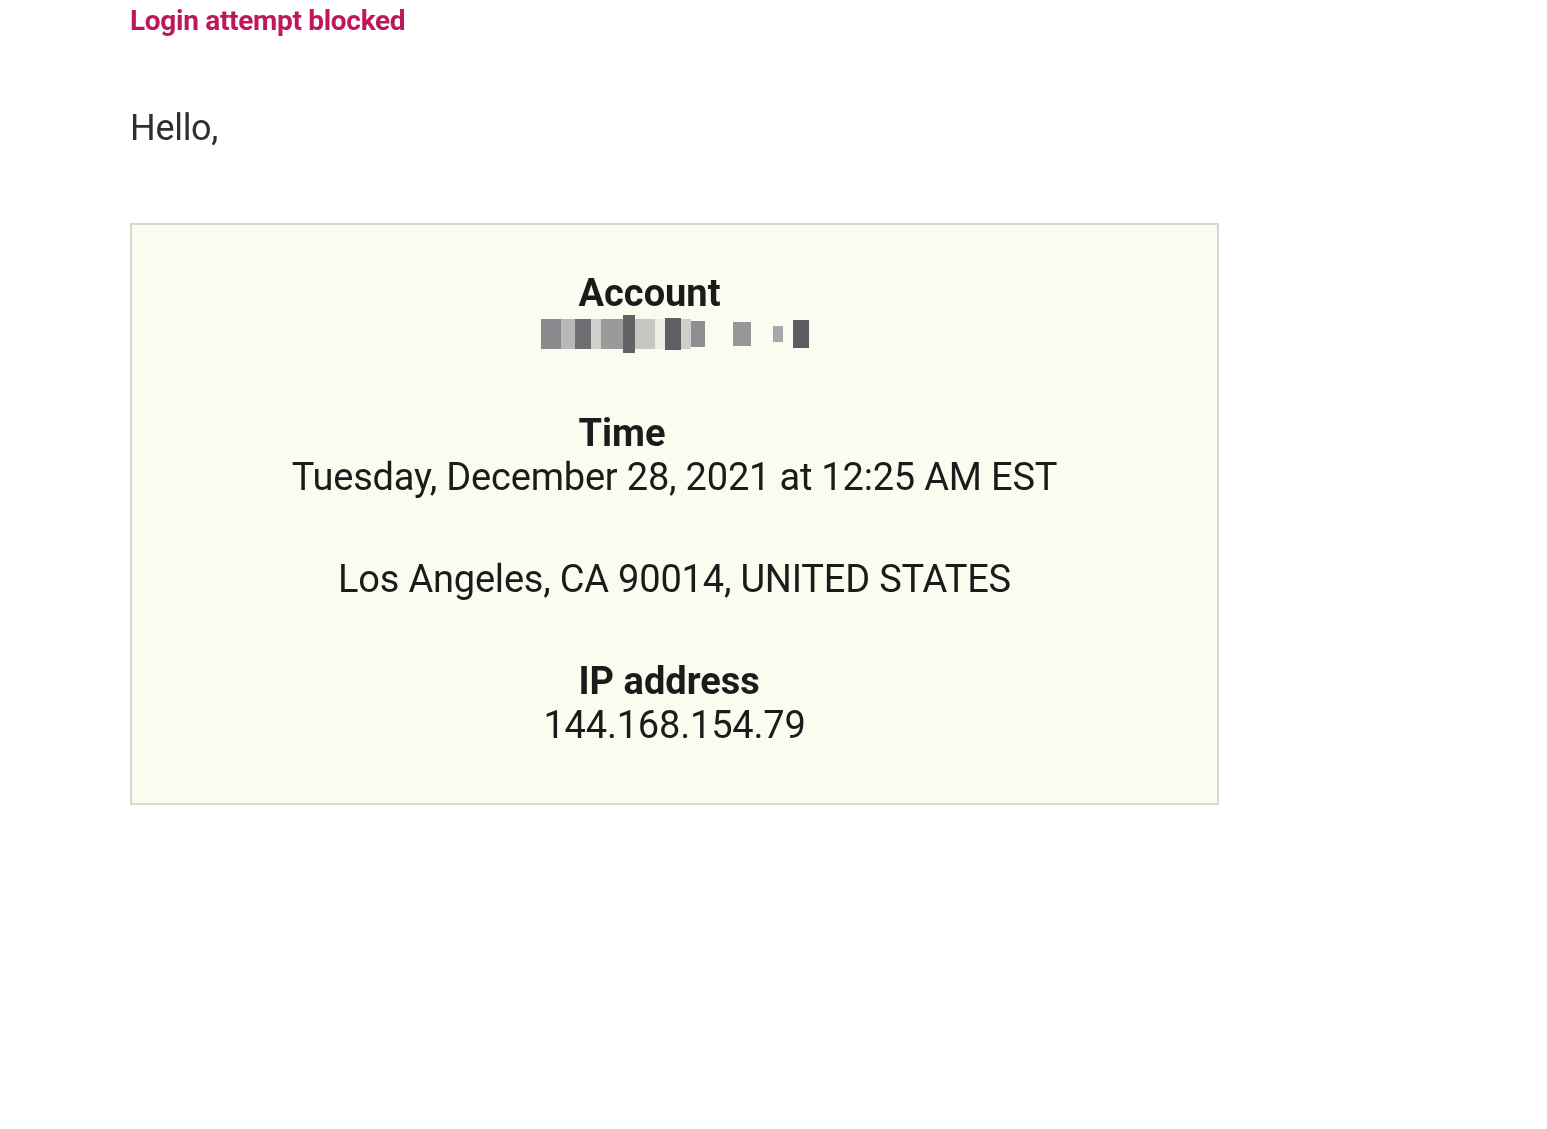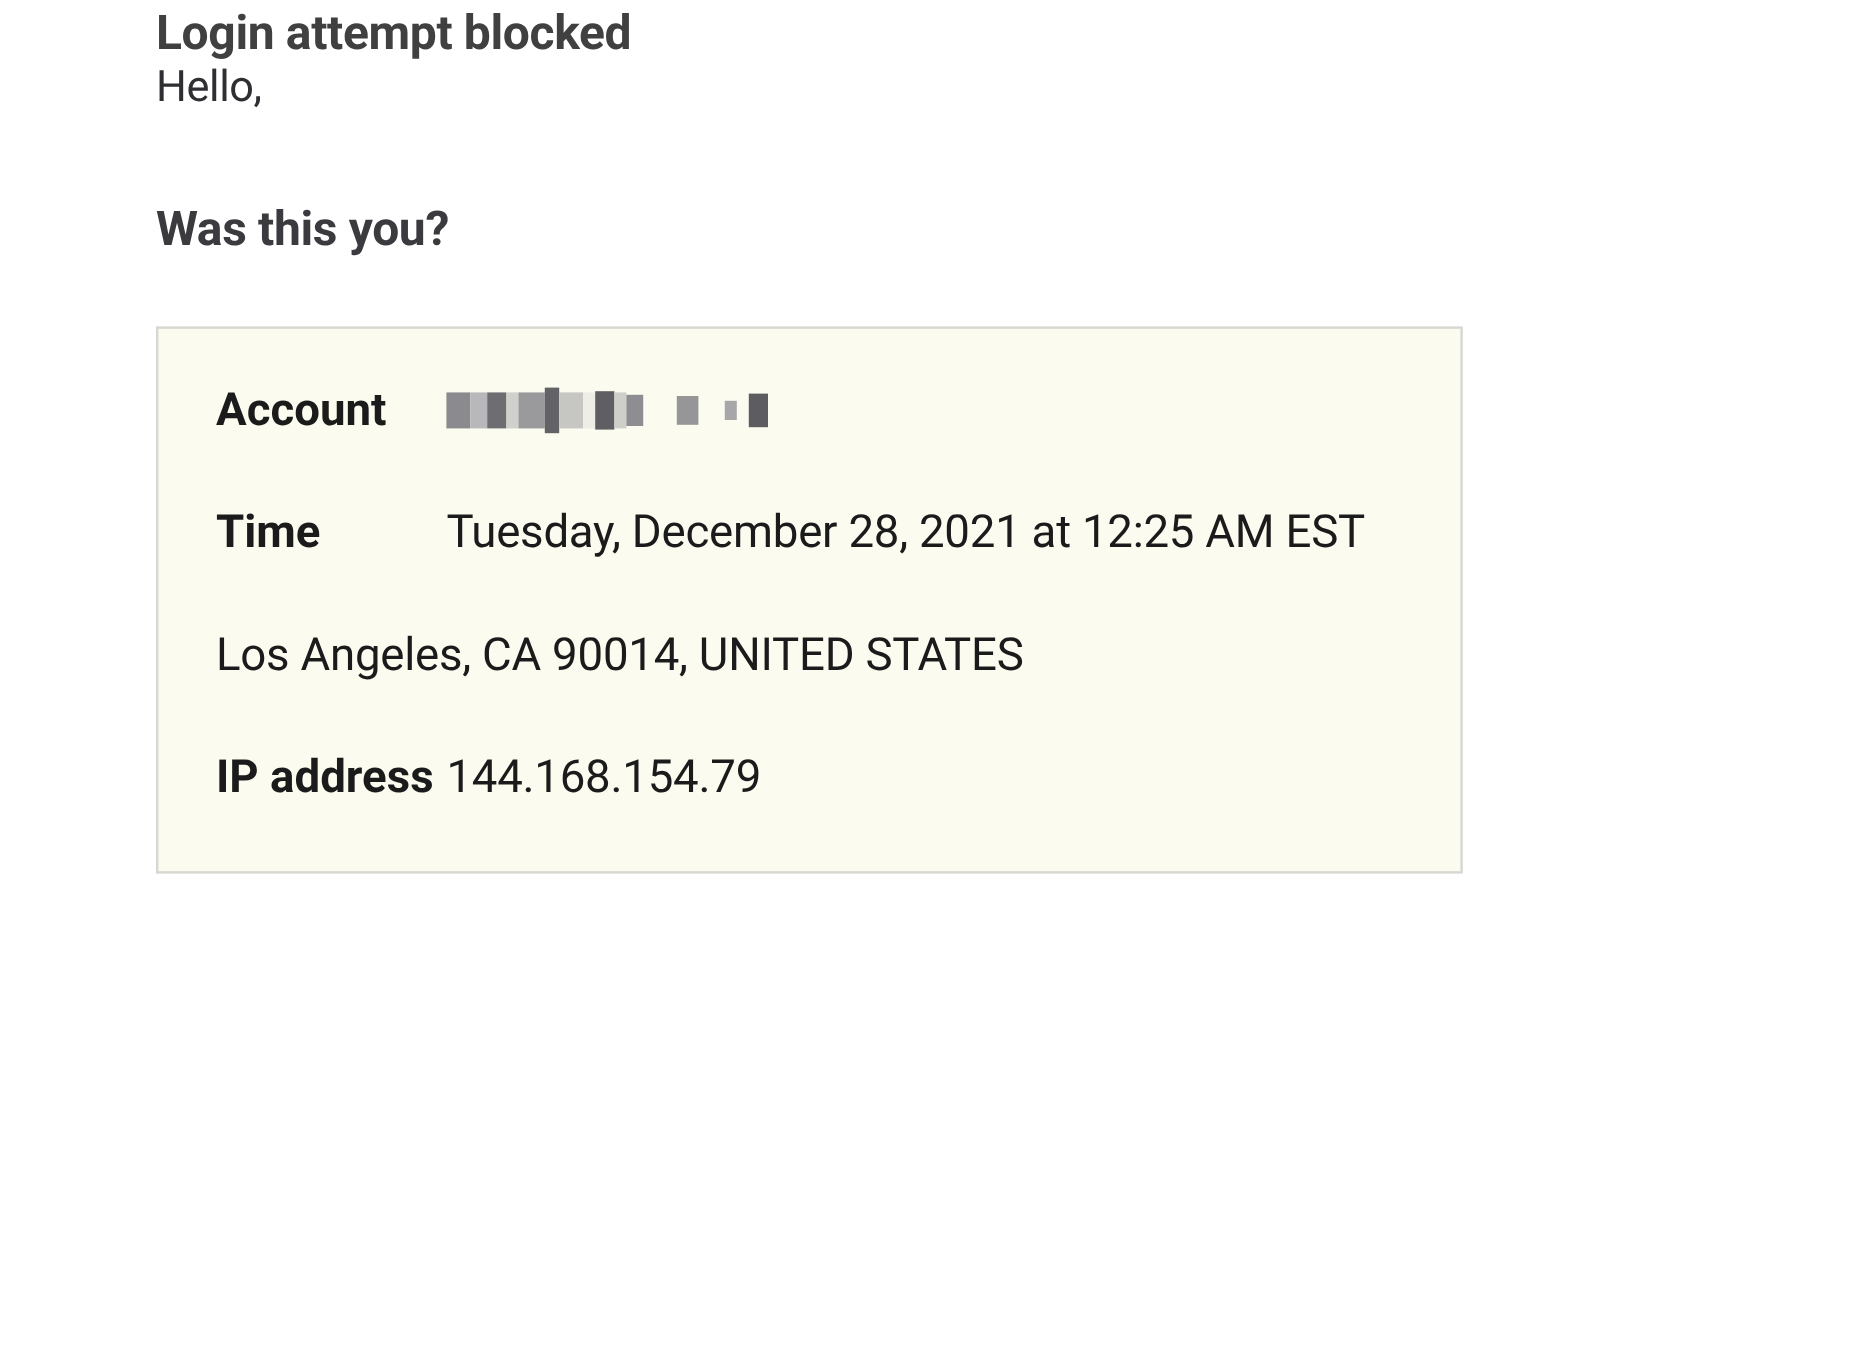--- a/index.html
+++ b/index.html
@@ -12,25 +12,26 @@
       background: #ffffff;
       width: 1547px;
       height: 1129px;
       padding: 0;
     }
     .container {
       padding-left: 130px;
       padding-right: 130px;
     }
     .title {
-      font-size: 40px;
+      font-size: 28px;
       font-weight: 700;
-      color: #404040;
+      color: #be185d;
       letter-spacing: -0.3px;
       margin-top: 4px;
+      margin-bottom: 70px;
     }
     .greeting {
       font-size: 36px;
       font-weight: 400;
       color: #2e2e33;
       letter-spacing: -0.3px;
       margin-bottom: 74px;
     }
     .body-para {
       font-size: 41px;
@@ -54,20 +55,21 @@
     .details-box {
       border: 2px solid #d8d8d3;
       background: #fbfbef;
       padding: 46px 48px 42px 48px;
       width: 1089px;
     }
     .detail-row {
       display: flex;
       align-items: center;
       margin-bottom: 58px;
+      flex-direction: column;
     }
     .detail-row:last-child {
       margin-bottom: 14px;
     }
     .detail-label {
       font-size: 38px;
       font-weight: 700;
       color: #1b1b1b;
       width: 192px;
       flex-shrink: 0;
@@ -92,21 +94,20 @@
 </head>
 <body>
 
 <div class="container">
 
   <h1 class="title">Login attempt blocked</h1>
 
   <p class="greeting">Hello,</p>
 
 
-  <h2 class="subheading">Was this you?</h2>
 
   <div class="details-box">
 
     <div class="detail-row">
       <div class="detail-label">Account</div>
       <div class="detail-value">
         <span class="pixelated">
           <span class="pixel-block" style="width:20px;background:#8b8b8f;"></span>
           <span class="pixel-block" style="width:14px;background:#b8b8bb;"></span>
           <span class="pixel-block" style="width:16px;background:#6e6e72;"></span>

